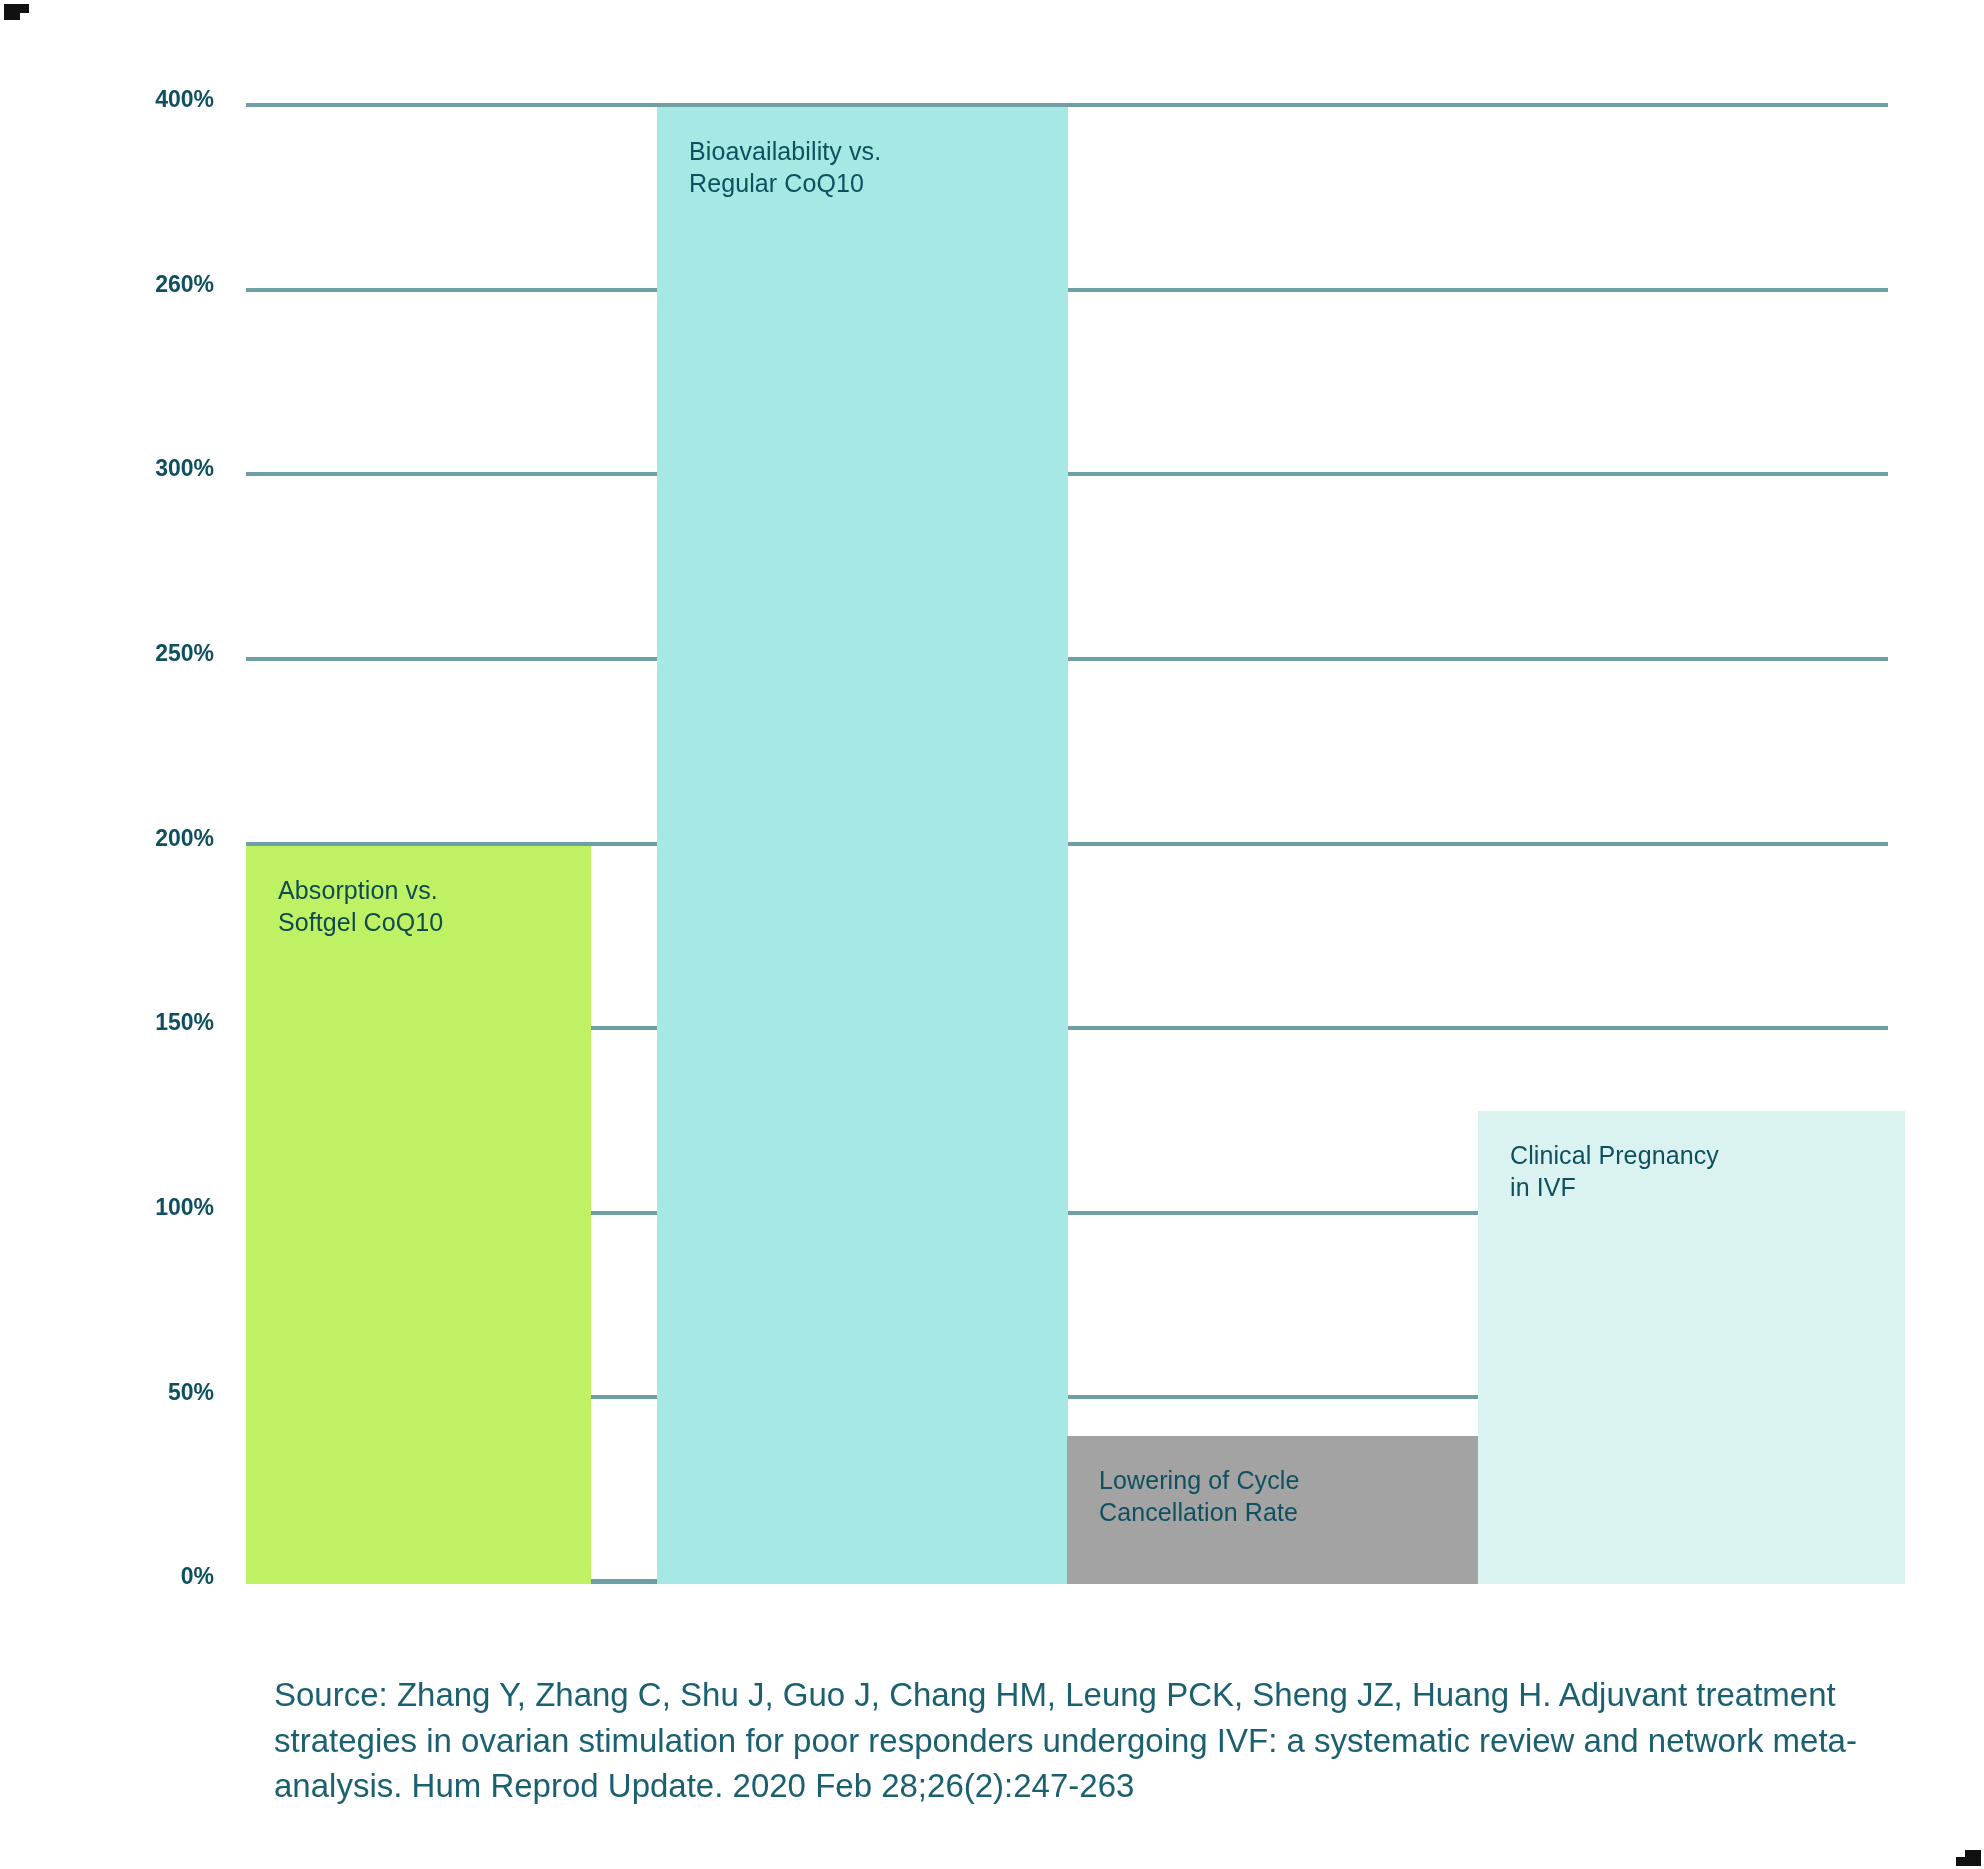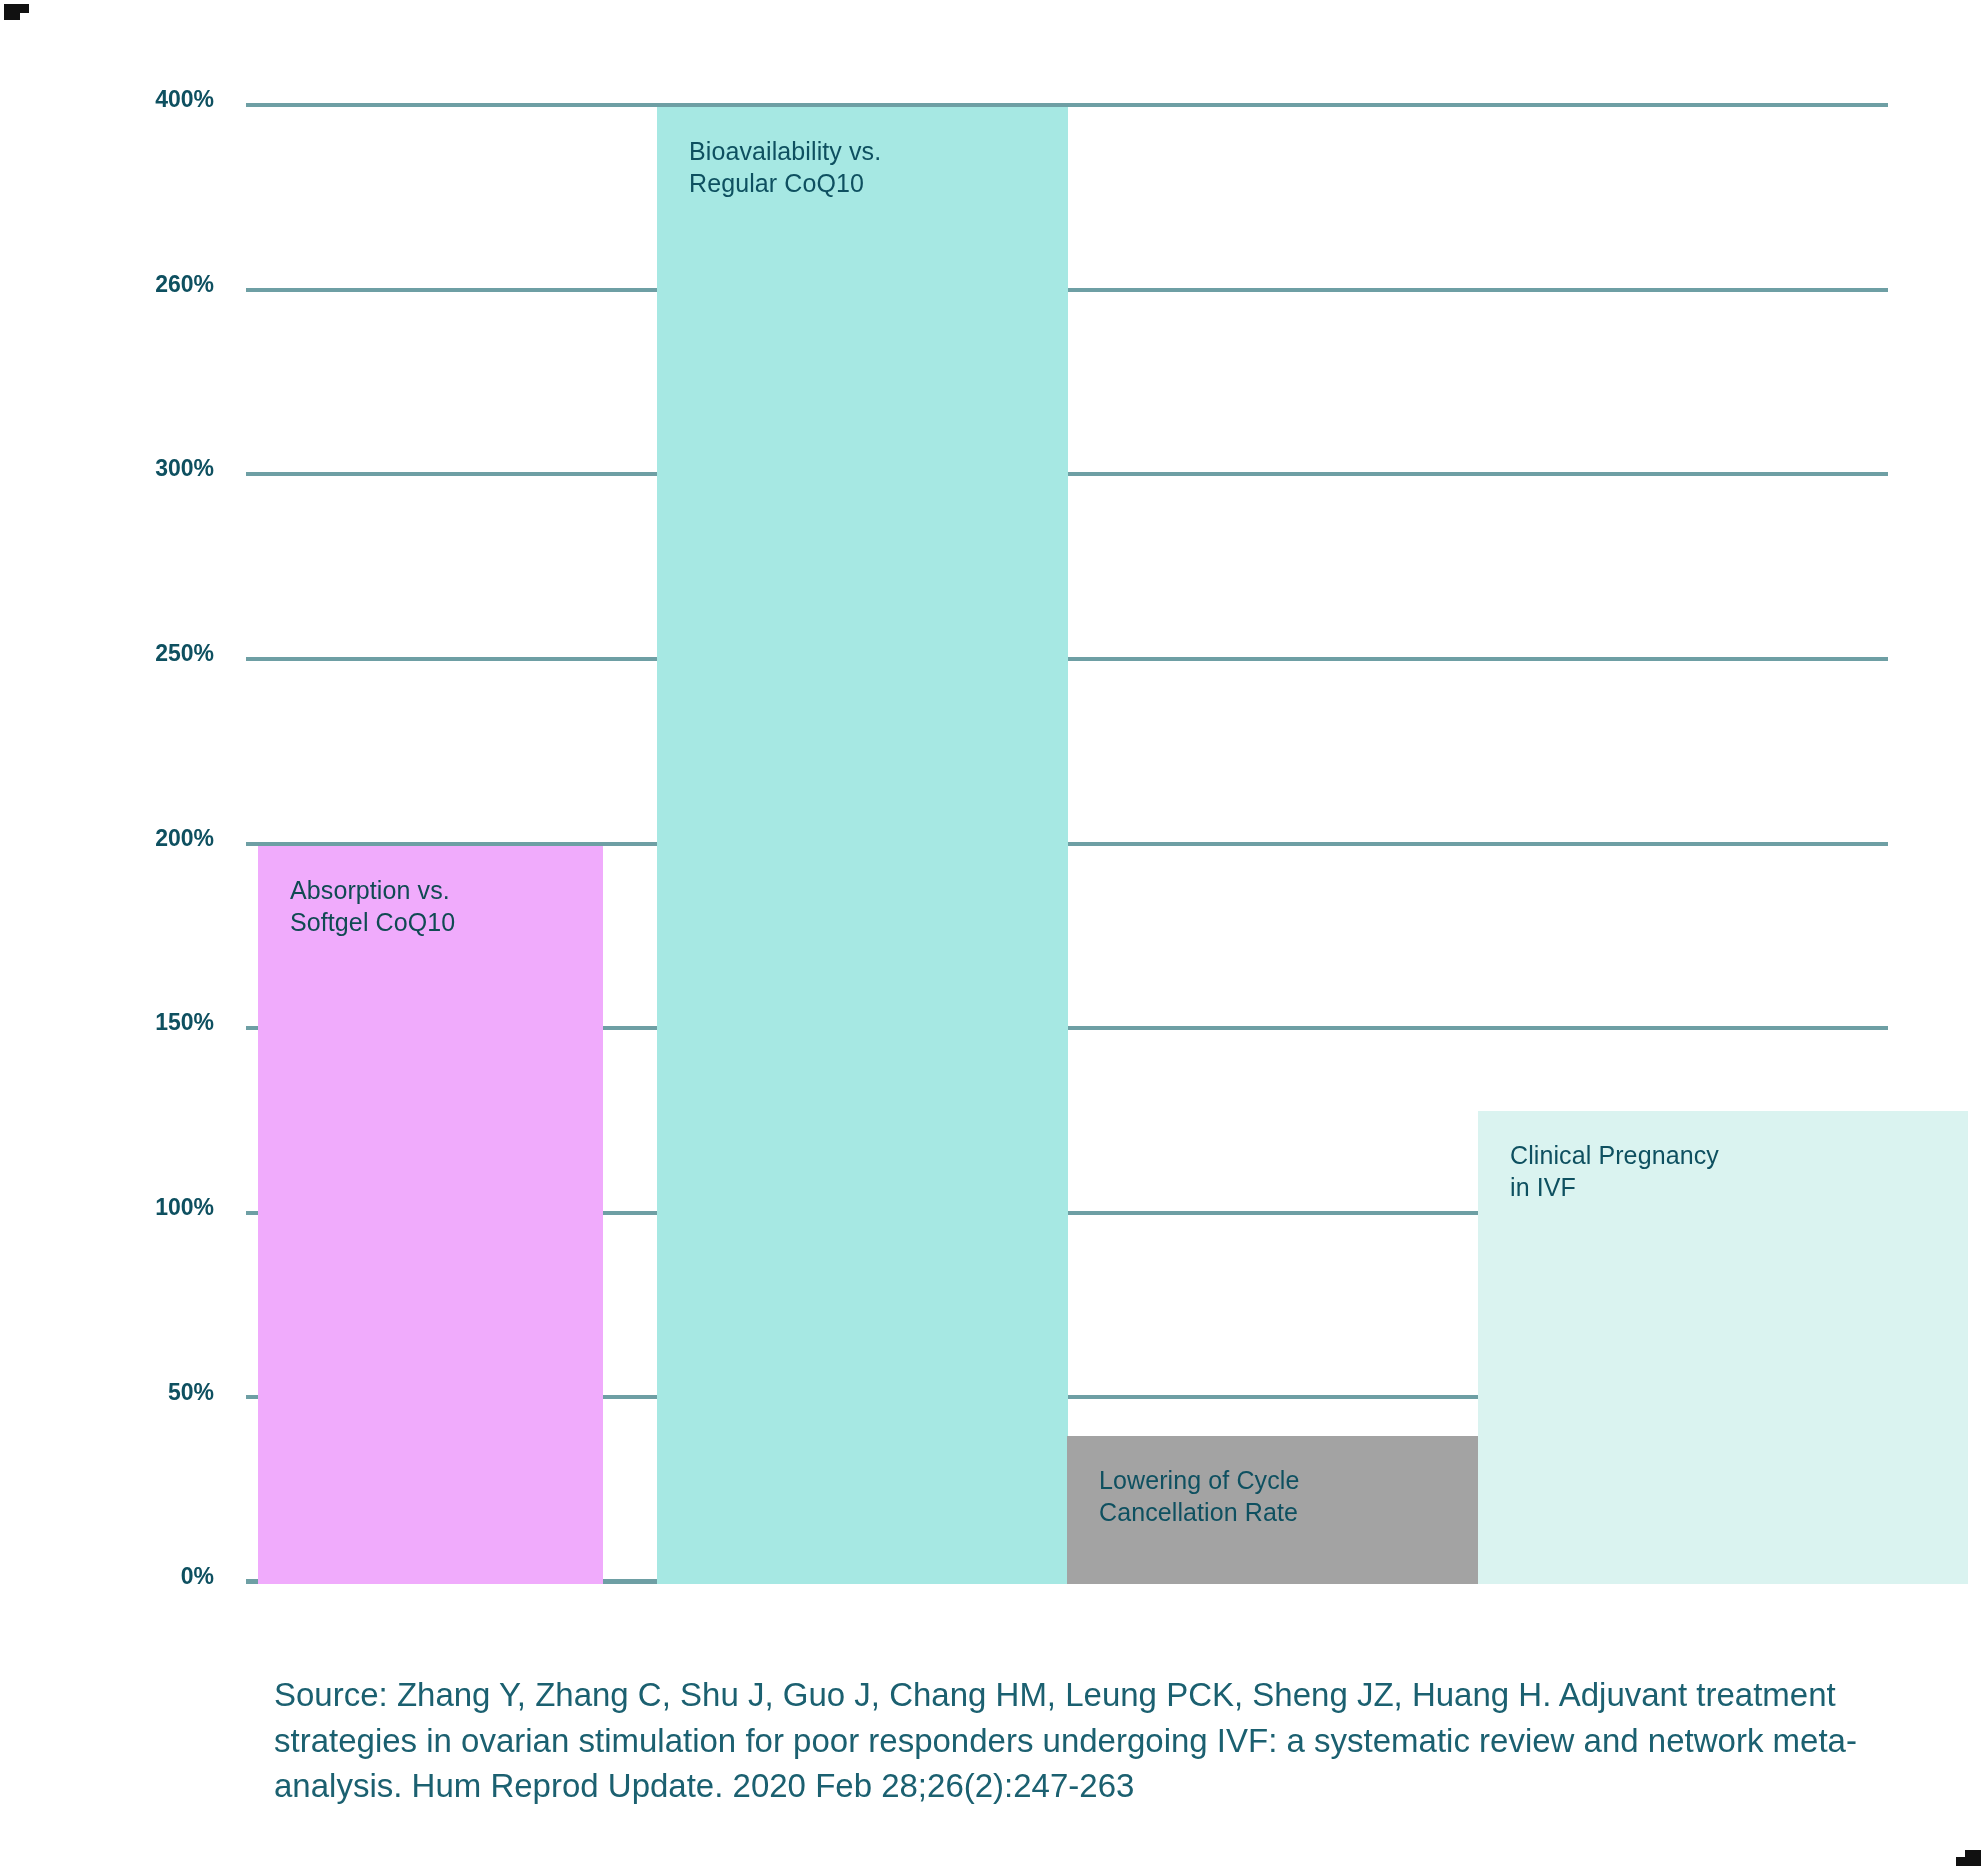--- a/index.html
+++ b/index.html
@@ -118,33 +118,33 @@
         <div class="gridline" style="bottom: 1292px;"></div>
         <div class="gridline" style="bottom: 1108px;"></div>
         <div class="gridline" style="bottom: 923px;"></div>
         <div class="gridline" style="bottom: 738px;"></div>
         <div class="gridline" style="bottom: 554px;"></div>
         <div class="gridline" style="bottom: 369px;"></div>
         <div class="gridline" style="bottom: 185px;"></div>
         <div class="gridline baseline" style="bottom: 0px;"></div>
       </div>
     <div id="bars">
-        <div class="bar b1" style="left: 12px; width: 345px; height: 738px; background: #f0abfc;">
+        <div class="bar b1" style="left: 0px; width: 345px; height: 738px; background: #bef264;">
           <div class="bar-label">Absorption vs.
 Softgel CoQ10</div>
         </div>
         <div class="bar b2" style="left: 411px; width: 411px; height: 1477px; background: rgb(166, 232, 227);">
           <div class="bar-label">Bioavailability vs.
 Regular CoQ10</div>
         </div>
         <div class="bar b3" style="left: 821px; width: 411px; height: 148px; background: #a3a3a3;">
           <div class="bar-label">Lowering of  Cycle
 Cancellation Rate</div>
         </div>
-        <div class="bar b4" style="left: 1232px; width: 490px; height: 473px; background: rgb(218, 243, 240);">
+        <div class="bar b4" style="left: 1232px; width: 427px; height: 473px; background: rgb(218, 243, 240);">
           <div class="bar-label">Clinical Pregnancy
 in IVF</div>
         </div>
       </div>
   </div>
 
   <div class="source">Source: Zhang Y, Zhang C, Shu J, Guo J, Chang HM, Leung PCK, Sheng JZ, Huang H. Adjuvant treatment strategies in ovarian stimulation for poor responders undergoing IVF: a systematic review and network meta-analysis. Hum Reprod Update. 2020 Feb 28;26(2):247-263</div>
 </div>
 
 

